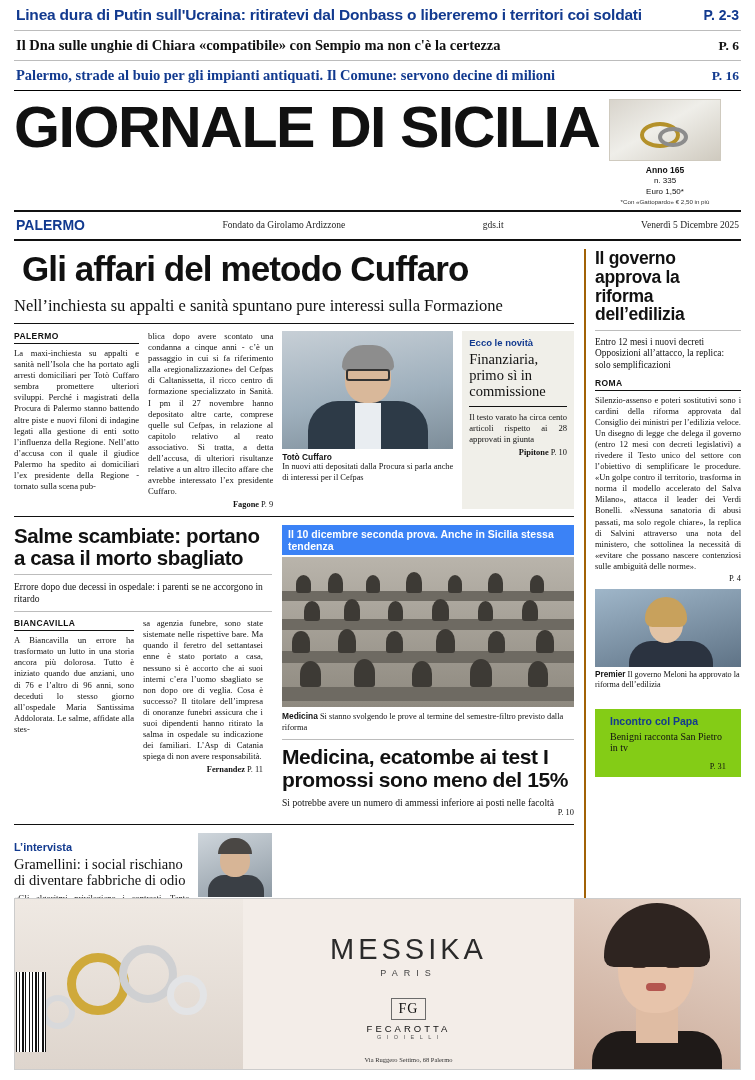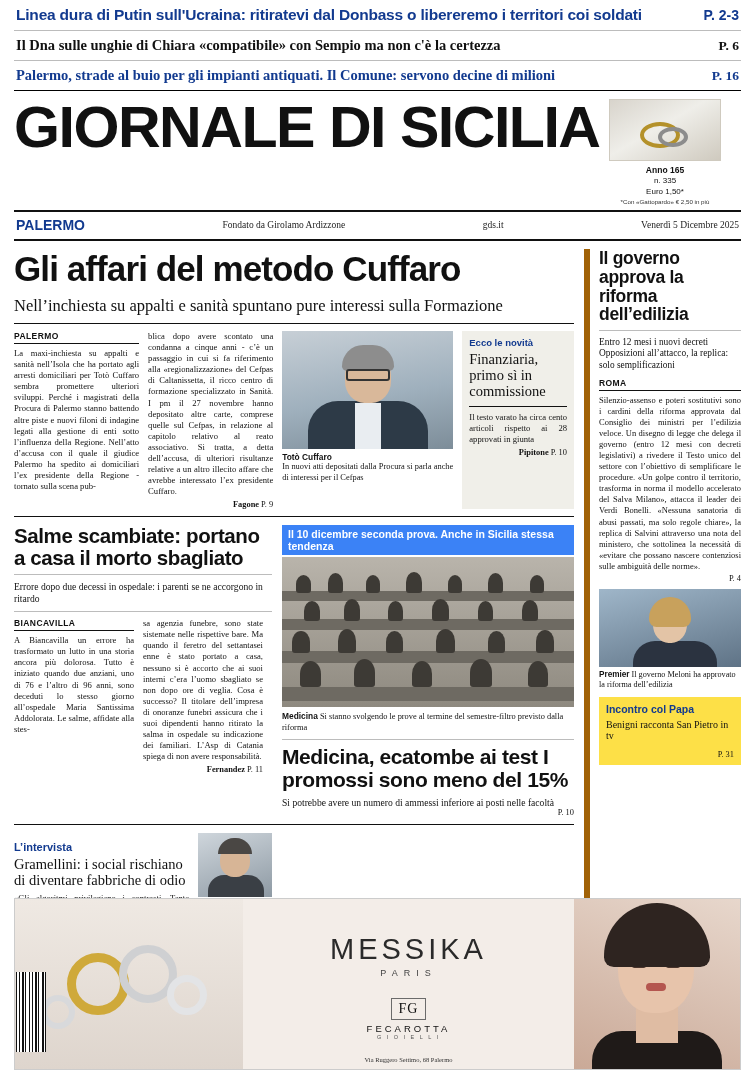--- a/index.html
+++ b/index.html
@@ -59,26 +59,26 @@
     padding:5px 2px 6px 2px; border-bottom:2px solid #111;
   }
   .mast-sub .city { color:#123a8f; font-weight:bold; font-family:"Liberation Sans", sans-serif; font-size:14px;}
   .mast-sub .mid { font-size:9.5px; color:#222; }
   .mast-sub .site { font-size:9.5px; color:#222; }
   .mast-sub .date { font-size:9.5px; color:#222; }
 
   
   .content { display:flex; gap:10px; padding-top:8px; }
   .col-main { width:560px; }
-  .col-side { width:157px; border-left:6px solid #a16207; padding-left:9px; }
+  .col-side { width:157px; border-left:2px solid #a16207; padding-left:9px; }
 
   .lead-title {
     font-family:"Liberation Sans", sans-serif;
     font-weight:bold; font-size:35px; line-height:1.02; letter-spacing:-0.9px;
-    margin:2px 0 10px 0;
+    margin:2px 0 10px 8px;
   }
   .lead-sub {
     font-size:16.5px; line-height:1.15; color:#111; margin-bottom:7px;
   }
   .hr-thin { border-top:1px solid #bcbcbc; margin:6px 0; }
   .hr-black { border-top:1px solid #111; margin:7px 0; }
 
   .lead-body { display:flex; gap:9px; }
   .lead-c1, .lead-c2 { width:128px; }
   .kicker {
@@ -147,21 +147,21 @@
   .side-sub { font-size:9.4px; line-height:1.22; margin-top:6px;}
   .side-kicker { font-family:"Liberation Sans", sans-serif; font-weight:bold; font-size:8.5px; letter-spacing:0.4px; border-bottom:1px solid #111; padding-bottom:2px; margin:7px 0 4px 0;}
   .side-txt { font-size:8.5px; line-height:1.3; text-align:justify;}
   .side-page { font-size:8.4px; text-align:right; margin-top:2px;}
   .meloni { width:100%; height:78px; background:linear-gradient(165deg,#9fb6c9,#5f7386); position:relative; overflow:hidden; margin-top:6px;}
   .meloni .hd { position:absolute; left:54px; top:14px; width:34px;height:40px;border-radius:50% 50% 46% 46%; background:#e3c4a6;}
   .meloni .hair2 { position:absolute; left:50px; top:8px; width:42px;height:30px;border-radius:22px 22px 8px 8px; background:#c8a15c;}
   .meloni .bd { position:absolute; left:34px; top:52px; width:84px;height:30px;border-radius:22px 22px 0 0; background:#2b3340;}
   .mel-cap { font-size:8.2px; line-height:1.25; margin-top:3px;}
   .mel-cap b { font-family:"Liberation Sans", sans-serif; }
-  .papa-box { background:#fde047; padding:6px 7px; margin-top:7px;}
+  .papa-box { background:#84cc16; padding:6px 15px; margin-top:19px;}
   .papa-k { color:#123a8f; font-family:"Liberation Sans", sans-serif; font-weight:bold; font-size:10.5px;}
   .papa-t { font-size:10px; line-height:1.12; margin-top:4px;}
   .papa-p { font-size:8.4px; text-align:right; margin-top:8px;}
 
   
   .ad {
     position:absolute; left:14px; right:14px; bottom:10px; height:172px;
     border:1px solid #ccc; display:flex; background:#efe7e1; overflow:hidden;
   }
   .ad-left { width:228px; position:relative; background:linear-gradient(180deg,#efe9e3,#ded5cd);}

